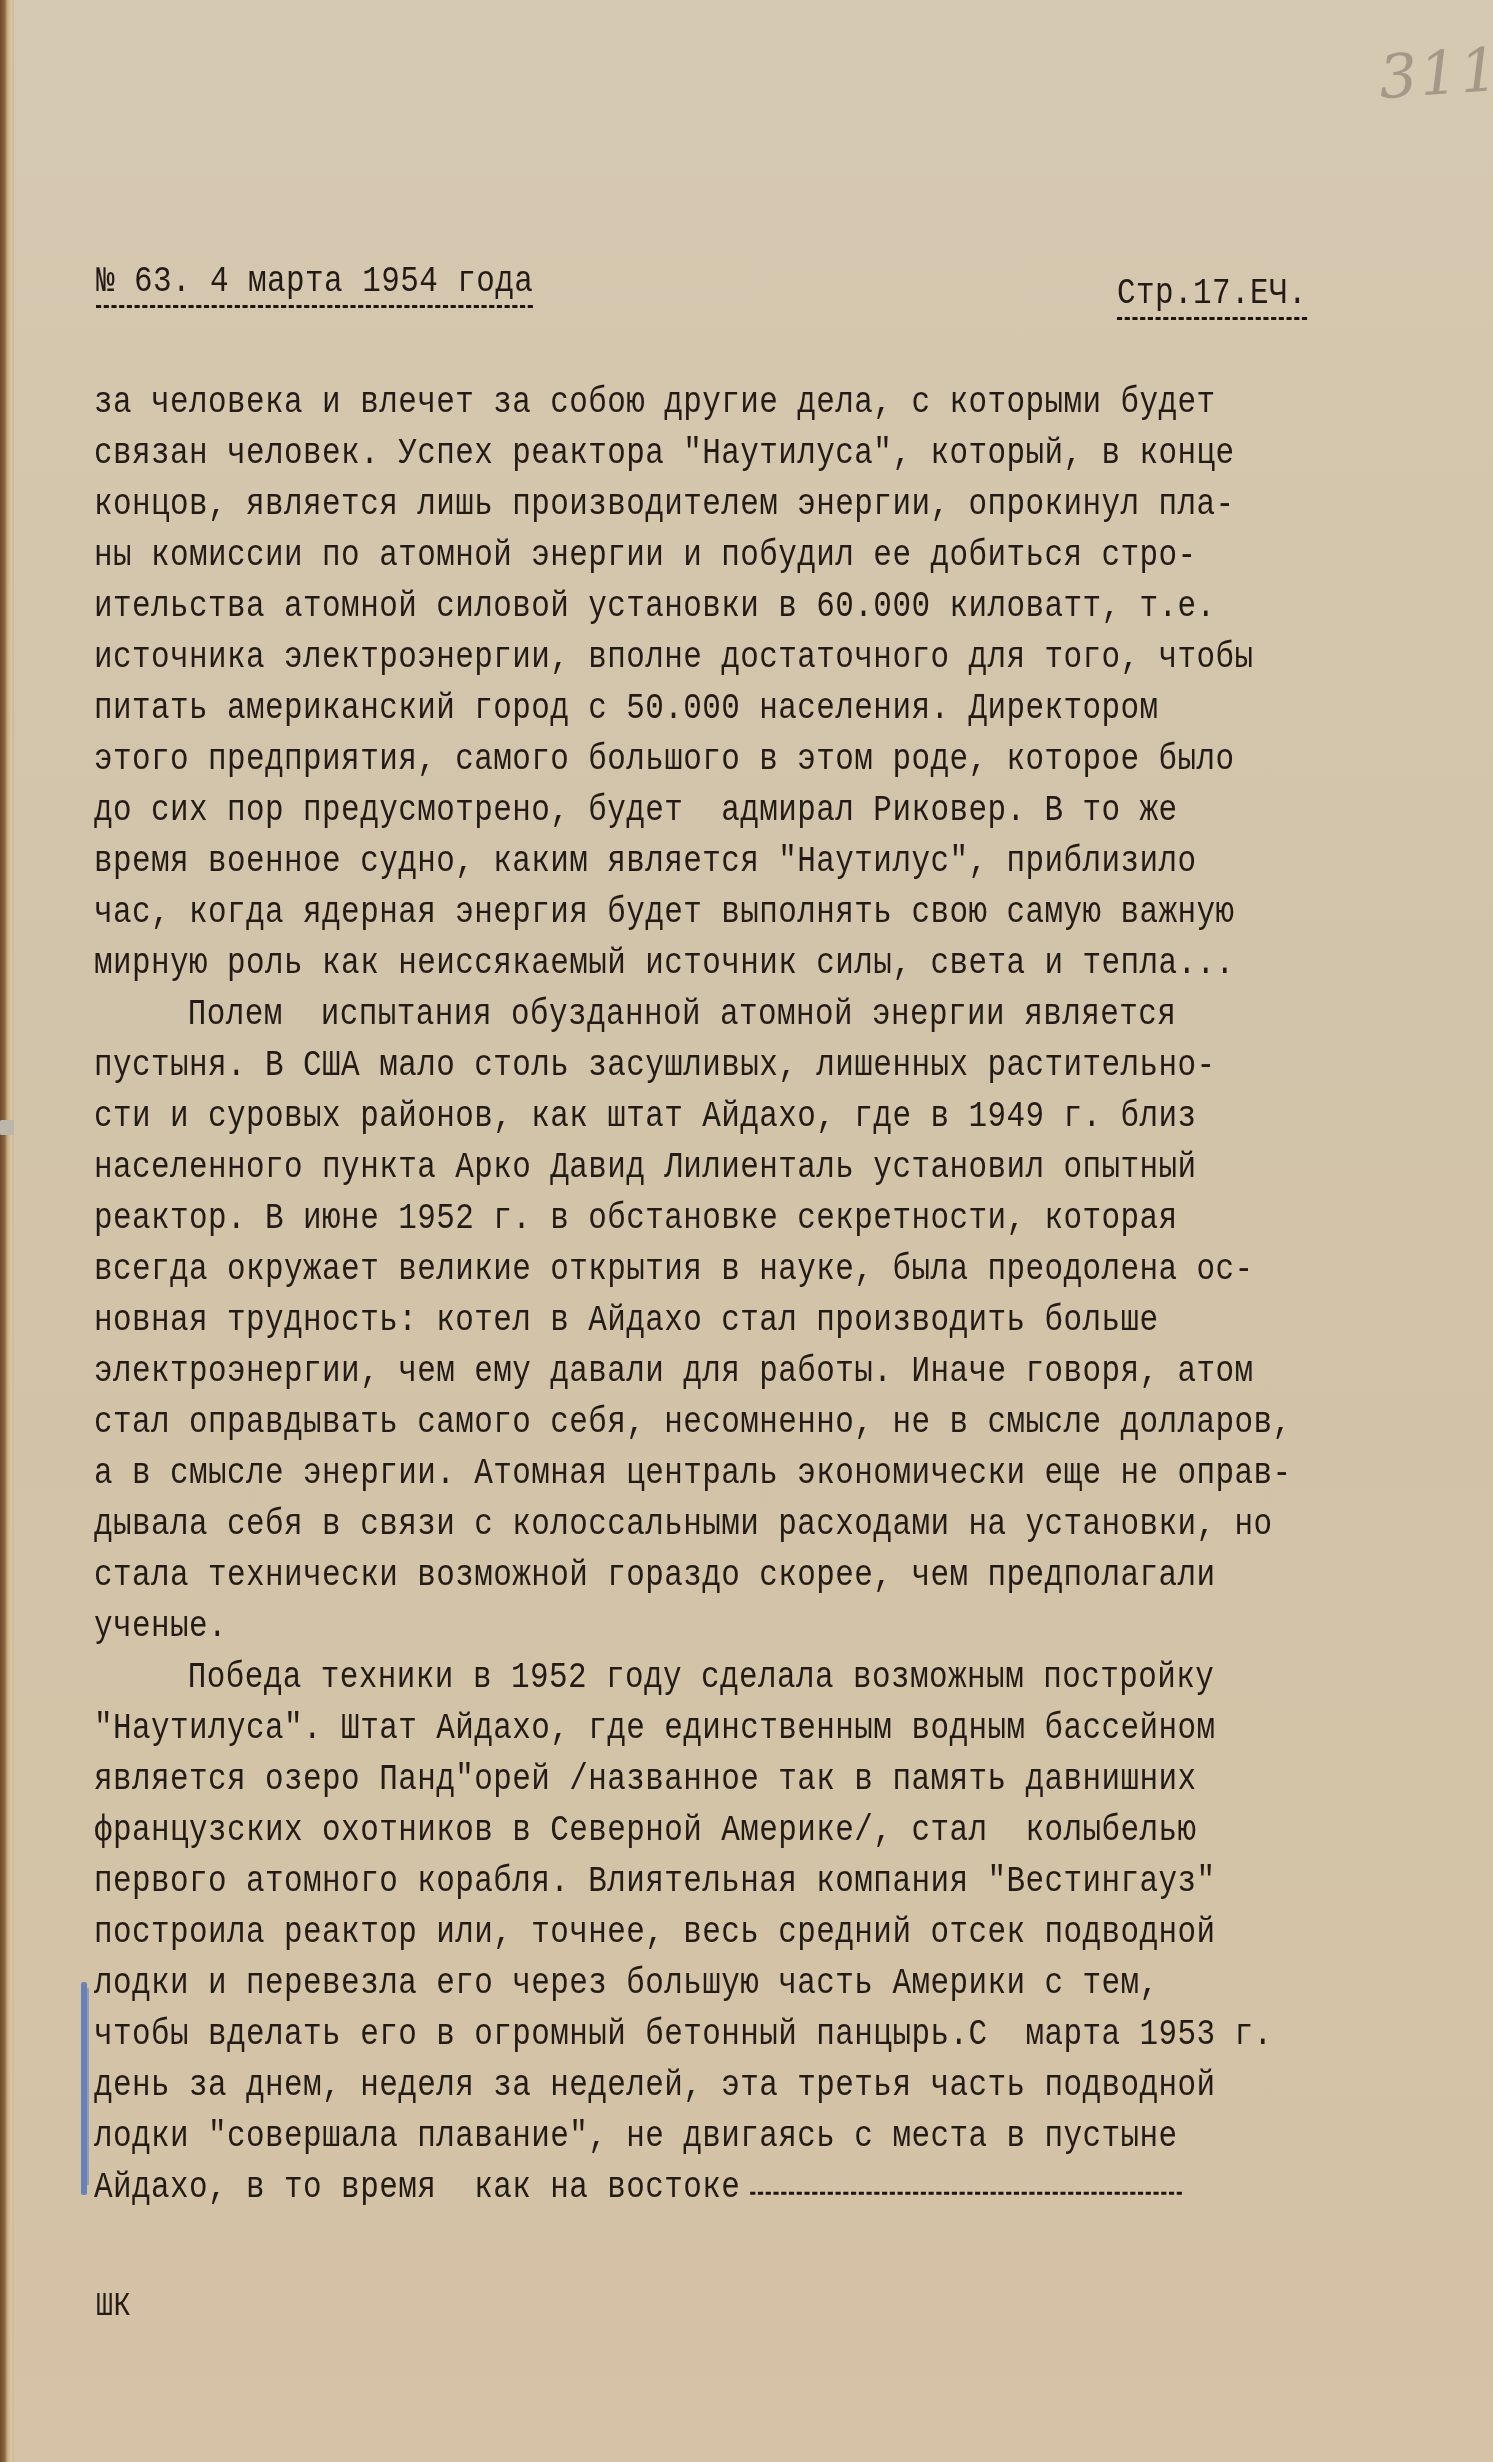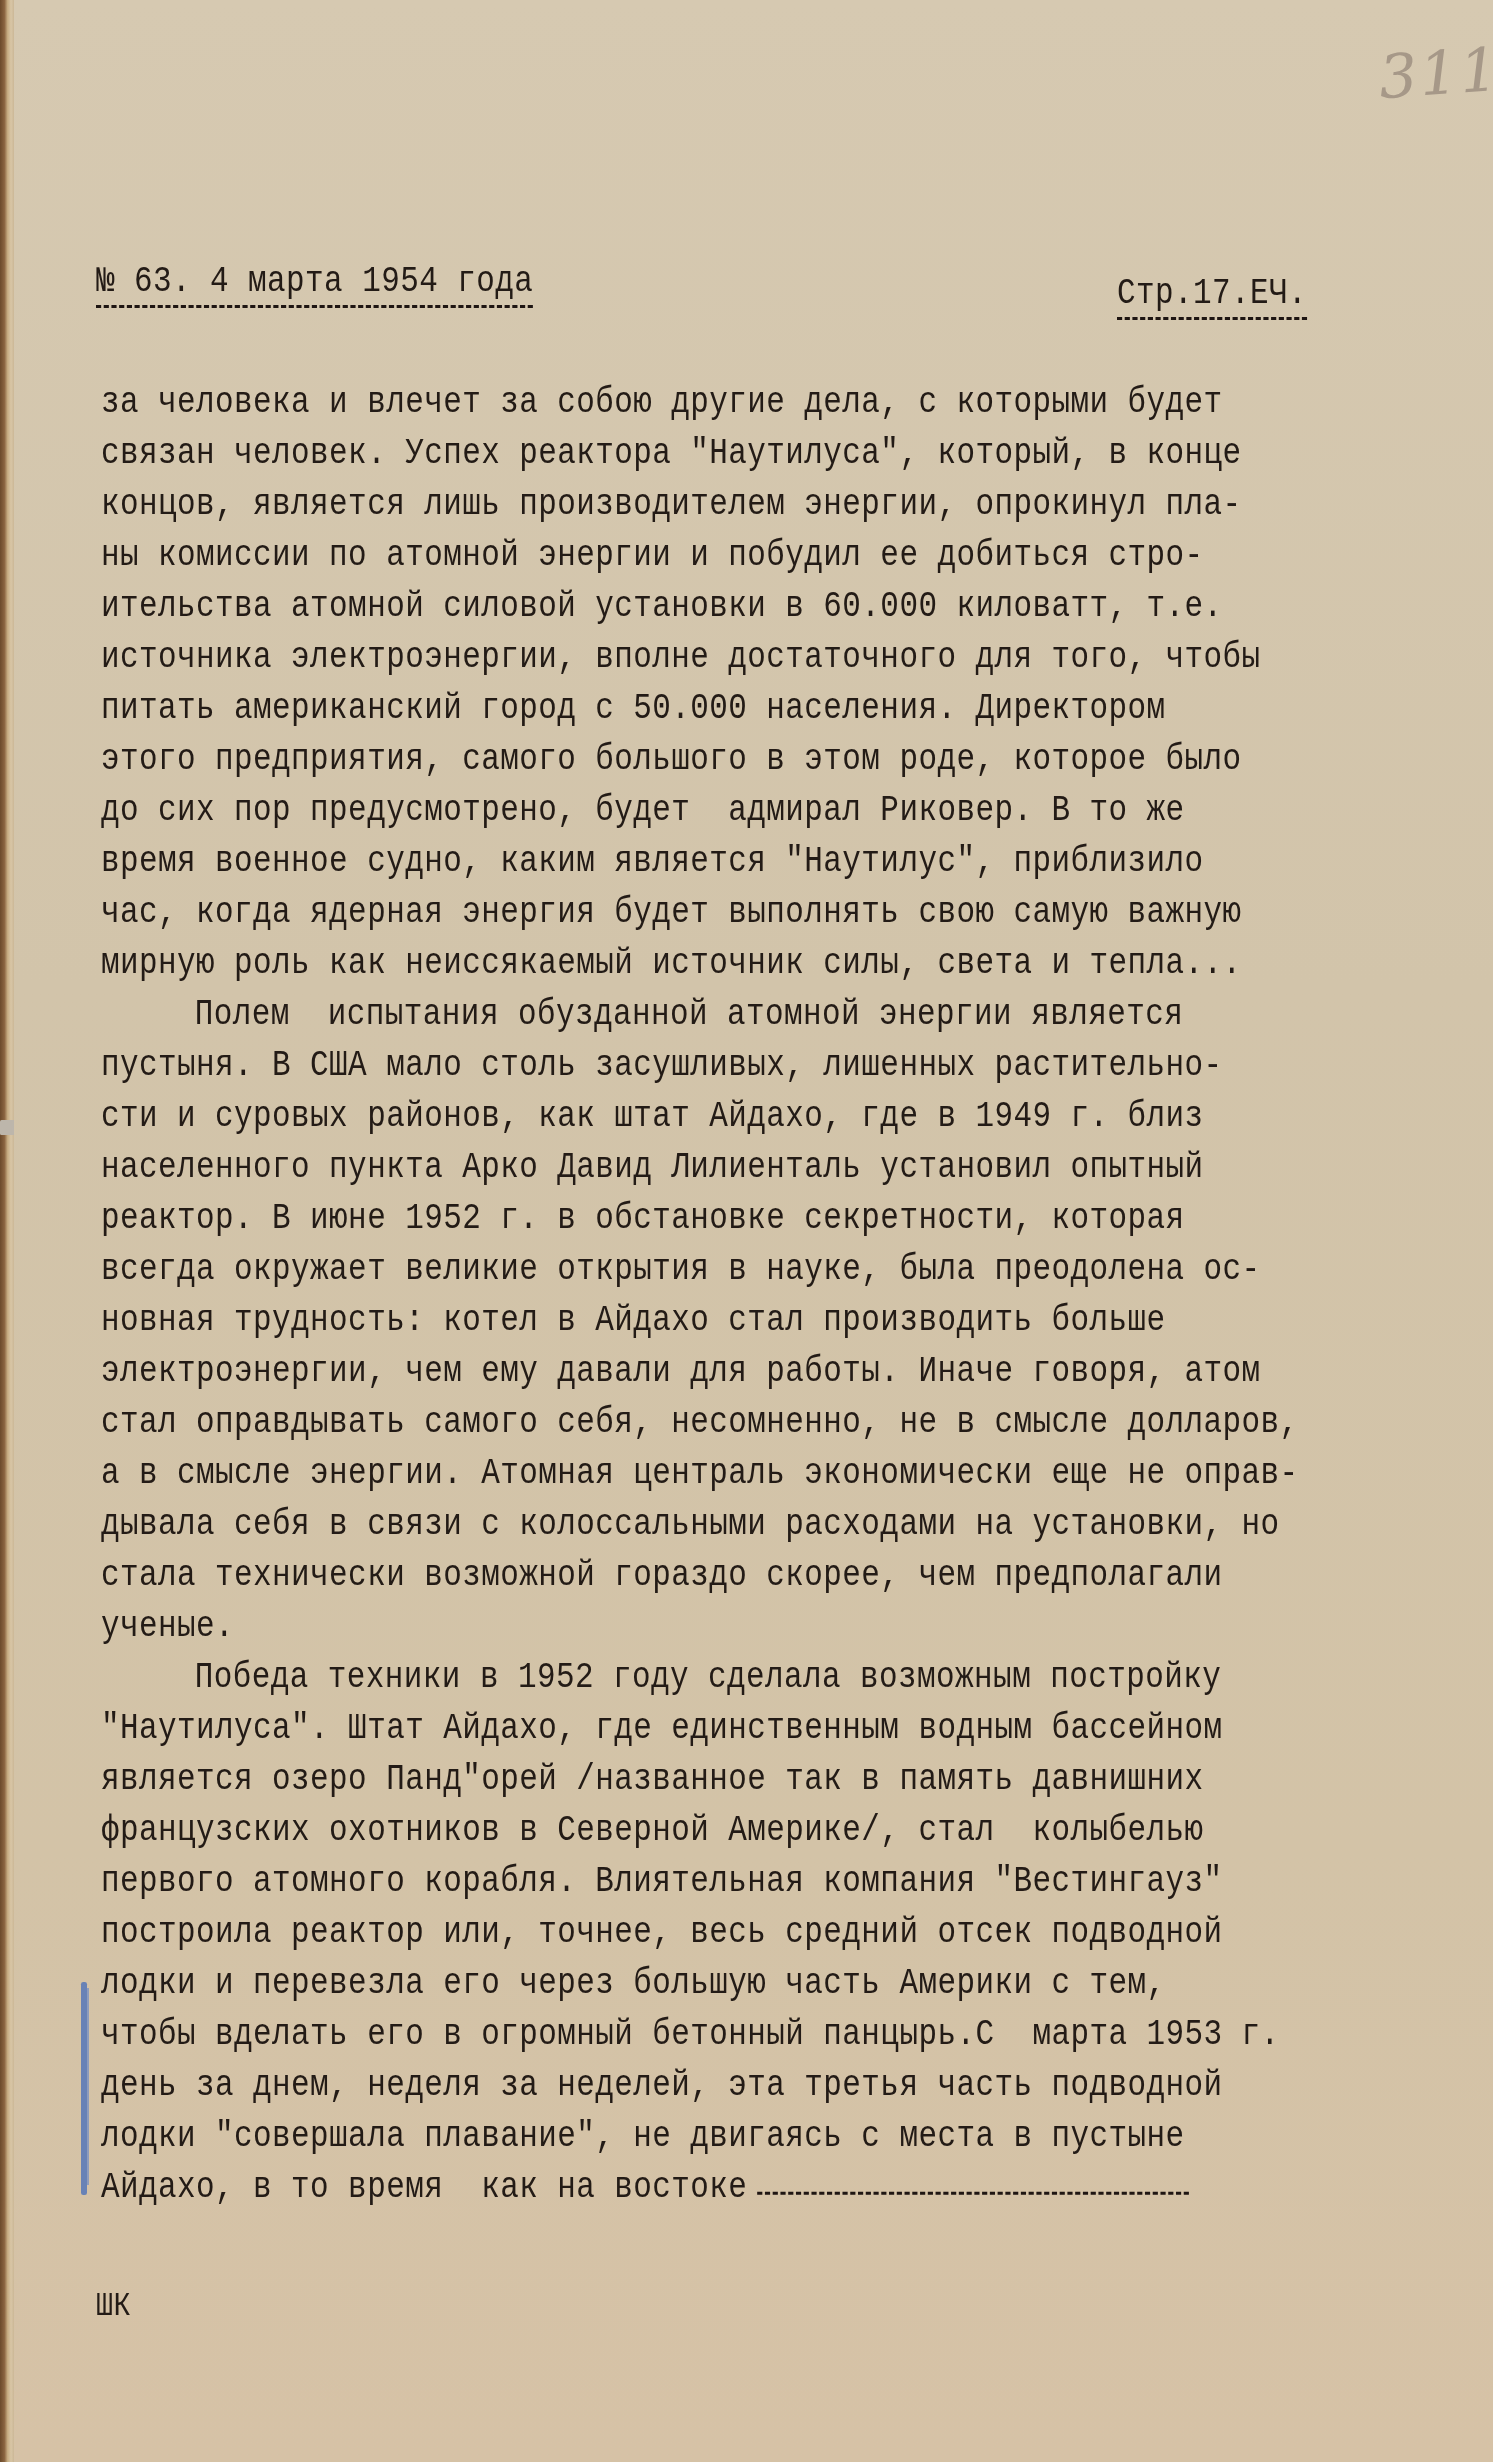--- a/index.html
+++ b/index.html
@@ -55,21 +55,21 @@
       padding-bottom: 3.3px;
     }
     .header-right {
       position: absolute;
       left: 1103px; top: 273px;
       border-bottom: 3.3px dashed #1e1512;
       padding-bottom: 3.3px;
     }
     .body-lines {
       position: absolute;
-      left: 87px; top: 377px;
+      left: 80px; top: 377px;
     }
     .line {
       height: 51px;
       line-height: 51px;
     }
     .line.indent { padding-left: 109px; }
     .closing-dash {
       display: inline-block;
       width: 502px;
       height: 0;

